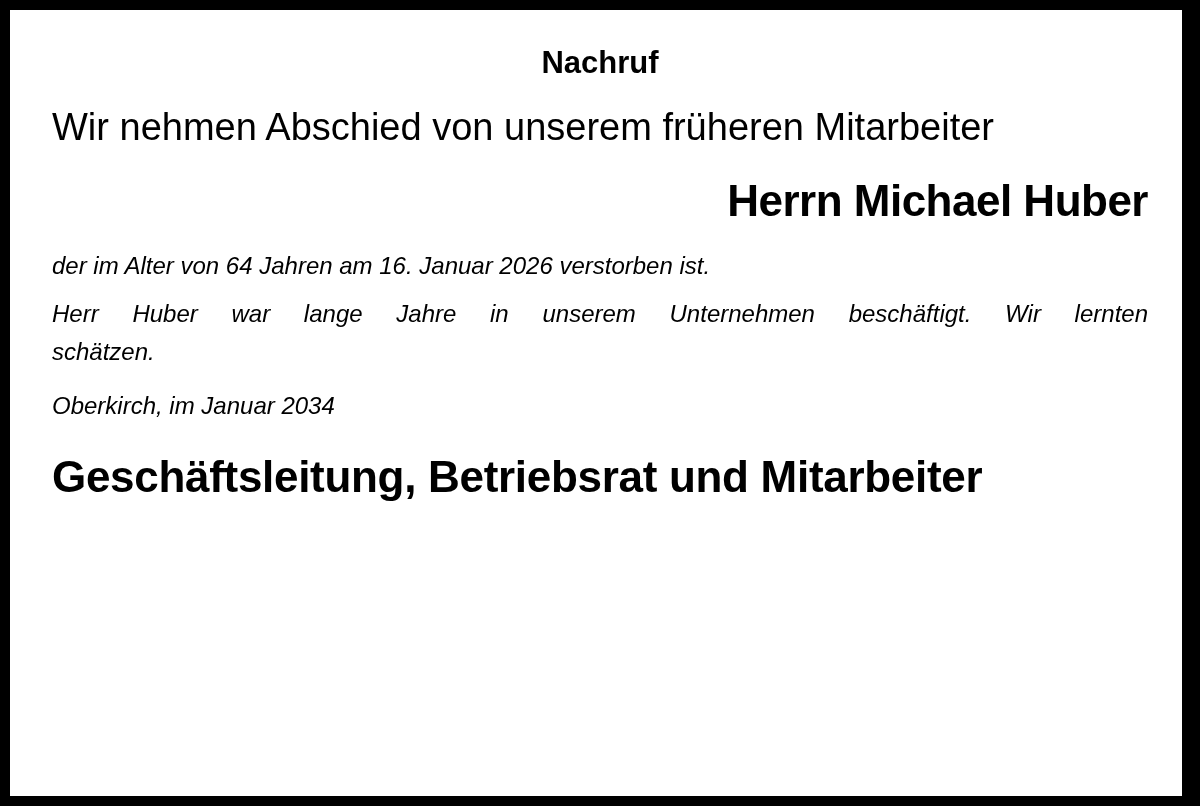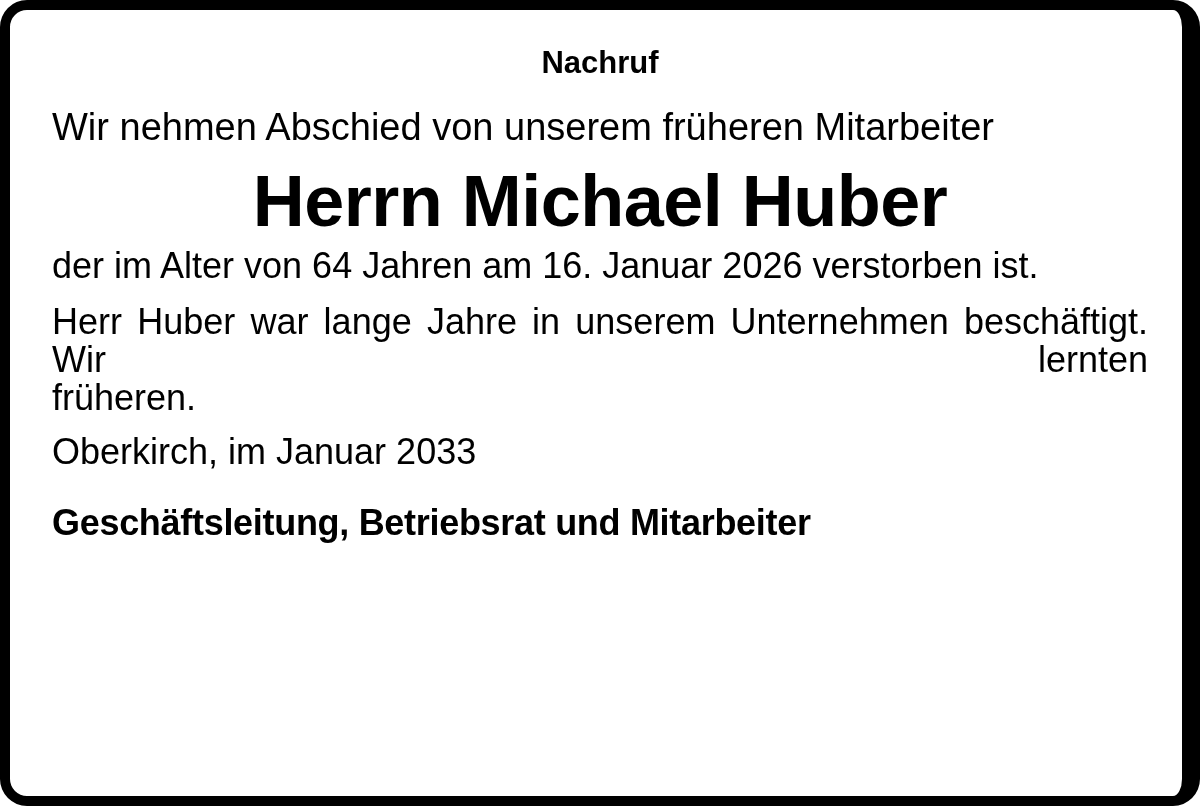--- a/index.html
+++ b/index.html
@@ -12,82 +12,82 @@
     width: 1200px;
     height: 806px;
     background: #ffffff;
     border-style: solid;
     border-color: #000000;
     border-width: 10px 18px 10px 10px; 
     padding: 35px 34px 0 42px;
     font-family: "Liberation Sans", "DejaVu Sans", sans-serif;
     color: #000000;
     overflow: hidden;
-    border-radius: 27px;
   }
   .title {
     font-size: 31px;
     font-weight: bold;
     text-align: center;
     line-height: 36px;
     margin: 0;
   }
   .intro {
     font-size: 38px;
     line-height: 38px;
     margin-top: 27px;
   }
   .name {
-    font-size: 72px;
+    font-size: 44px;
     font-weight: bold;
-    text-align: center;
+    text-align: right;
     line-height: 72px;
     margin-top: 19px;
     letter-spacing: -0.5px;
   }
   .para {
-    font-size: 36px;
+    font-size: 24px;
     line-height: 38px;
+    font-style: italic;
   }
   .para-death       { margin-top: 10px; }
-  .para-career      { margin-top: 18px; }
+  .para-career      { margin-top: 10px; }
   .para-firebrigade { margin-top: 16px; }
   .para-remembrance { margin-top: 13px; }
   .dateline         { margin-top: 16px; }
   .jline {
     text-align: justify;
     text-align-last: justify;
   }
   .signature {
     margin-top: 33px;
-    font-size: 36px;
+    font-size: 44px;
     font-weight: bold;
     line-height: 37px;
     letter-spacing: -0.3px;
   }
 </style>
 </head>
 <body>
 
 <div class="page">
 
   <div class="title">Nachruf</div>
 
   <div class="intro">Wir nehmen Abschied von unserem früheren Mitarbeiter</div>
 
   <div class="name">Herrn Michael Huber</div>
 
   <div class="para para-death">der im Alter von 64 Jahren am 16. Januar 2026 verstorben ist.</div>
 
   <div class="para para-career">
     <div class="jline">Herr Huber war lange Jahre in unserem Unternehmen beschäftigt. Wir lernten</div>
-    <div>früheren.</div>
+    <div>schätzen.</div>
   </div>
 
 
 
-  <div class="para dateline">Oberkirch, im Januar 2033</div>
+  <div class="para dateline">Oberkirch, im Januar 2034</div>
 
   <div class="signature">
     <div>Geschäftsleitung, Betriebsrat und Mitarbeiter</div>
   </div>
 
 </div>
 
 </body></html>

